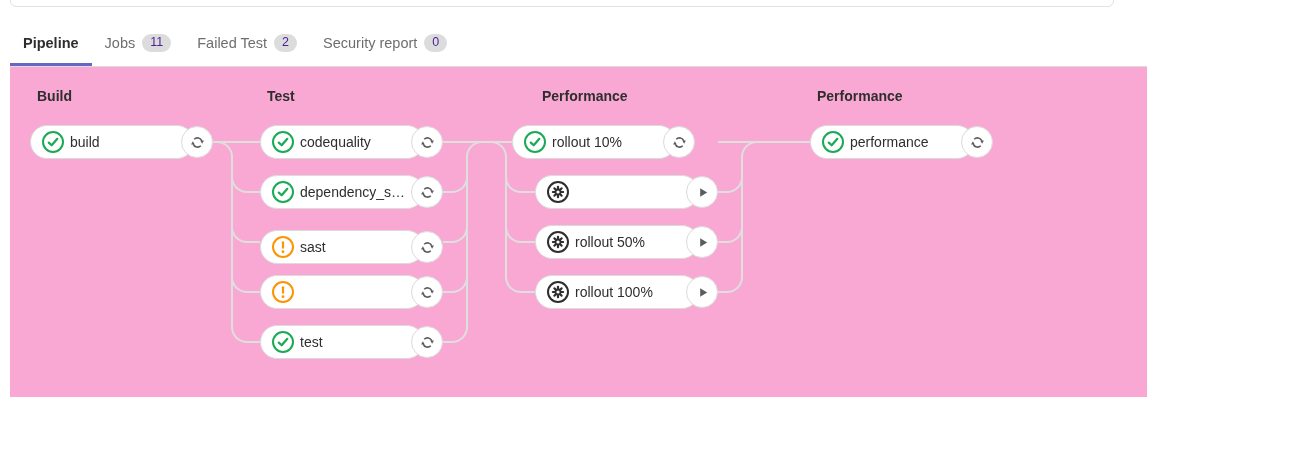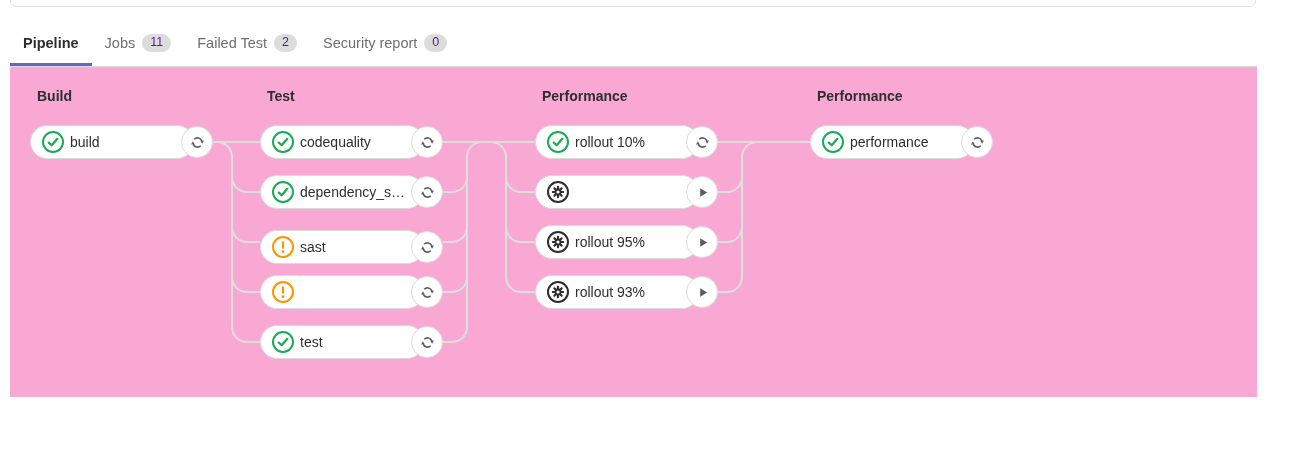--- a/index.html
+++ b/index.html
@@ -1,21 +1,21 @@
 <!DOCTYPE html>
 <html style="--accent: #6666c4;"><head>
 <meta charset="utf-8">
 <style>
   :root{
     --accent:#6666c4;
     --connector:#dfdfdf;
   }
   html,body{margin:0;padding:0;background:#fff;}
   body{font-family:"Liberation Sans", sans-serif; color:#2e2e2e;}
-  #screen{position:relative;width:1289px;height:453px;overflow:hidden;background:#fff;}
+  #screen{position:relative;width:1147px;height:453px;overflow:hidden;background:#fff;}
 
   
   .top-card-edge{position:absolute;left:10px;right:33px;top:-16px;height:21px;
     background:#fff;border:1px solid #e1e1e1;border-radius:0 0 6px 6px;}
 
   
   .tabs{position:absolute;top:0;left:10px;width:1247px;height:67px;
     display:flex;align-items:flex-end;border-bottom:1px solid #dcdcdc;box-sizing:border-box;}
   .tab{height:46px;display:flex;align-items:center;padding:0 13px;position:relative;
     font-size:14.5px;color:#6e6e6e;cursor:pointer;}
@@ -180,21 +180,21 @@
           <button class="action">
             <svg width="15" height="15" viewBox="0 0 16 16">
     <path d="M4.5 4.5 A5 5 0 0 1 12.6 6.3" fill="none" stroke="#5c5c5c" stroke-width="1.7"></path>
     <polygon points="11.1,6.1 14.9,5.9 12.9,9.4" fill="#5c5c5c"></polygon>
     <path d="M11.5 11.5 A5 5 0 0 1 3.4 9.7" fill="none" stroke="#5c5c5c" stroke-width="1.7"></path>
     <polygon points="4.9,9.9 1.1,10.1 3.1,6.6" fill="#5c5c5c"></polygon>
             </svg>
           </button>
         </div>
         <div class="stage-header" style="left: 532px; top: 21px;">Performance</div>
-        <div class="pill" style="left: 525px; top: 58px;">
+        <div class="pill" style="left: 502px; top: 58px;">
           <div class="body"></div>
           <span class="status"><svg width="22" height="22" viewBox="0 0 22 22">
               <circle cx="11" cy="11" r="10" fill="#fff" stroke="#1aaa55" stroke-width="2"></circle>
               <path d="M6.8 11.6 L9.7 14.3 L15.3 7.8" fill="none" stroke="#1aaa55" stroke-width="2.2" stroke-linecap="round" stroke-linejoin="round"></path>
             </svg></span>
           <span class="label">rollout 10%</span>
           <button class="action">
             <svg width="15" height="15" viewBox="0 0 16 16">
     <path d="M4.5 4.5 A5 5 0 0 1 12.6 6.3" fill="none" stroke="#5c5c5c" stroke-width="1.7"></path>
     <polygon points="11.1,6.1 14.9,5.9 12.9,9.4" fill="#5c5c5c"></polygon>
@@ -228,41 +228,41 @@
               <circle cx="11" cy="11" r="10" fill="#fff" stroke="#2e2e2e" stroke-width="2"></circle>
               <g fill="#2e2e2e">
                 <rect x="9.9" y="4.8" width="2.2" height="12.4" rx="1" transform="rotate(0 11 11)"></rect>
                 <rect x="9.9" y="4.8" width="2.2" height="12.4" rx="1" transform="rotate(45 11 11)"></rect>
                 <rect x="9.9" y="4.8" width="2.2" height="12.4" rx="1" transform="rotate(90 11 11)"></rect>
                 <rect x="9.9" y="4.8" width="2.2" height="12.4" rx="1" transform="rotate(135 11 11)"></rect>
                 <circle cx="11" cy="11" r="3.4"></circle>
               </g>
               <circle cx="11" cy="11" r="1.6" fill="#fff"></circle>
             </svg></span>
-          <span class="label">rollout 95%</span>
+          <span class="label">rollout 50%</span>
           <button class="action">
             <svg width="15" height="15" viewBox="0 0 16 16">
               <polygon points="5.5,3.5 13,8 5.5,12.5" fill="#5c5c5c"></polygon>
             </svg>
           </button>
         </div>
         <div class="pill" style="left: 525px; top: 208px;">
           <div class="body"></div>
           <span class="status"><svg width="22" height="22" viewBox="0 0 22 22">
               <circle cx="11" cy="11" r="10" fill="#fff" stroke="#2e2e2e" stroke-width="2"></circle>
               <g fill="#2e2e2e">
                 <rect x="9.9" y="4.8" width="2.2" height="12.4" rx="1" transform="rotate(0 11 11)"></rect>
                 <rect x="9.9" y="4.8" width="2.2" height="12.4" rx="1" transform="rotate(45 11 11)"></rect>
                 <rect x="9.9" y="4.8" width="2.2" height="12.4" rx="1" transform="rotate(90 11 11)"></rect>
                 <rect x="9.9" y="4.8" width="2.2" height="12.4" rx="1" transform="rotate(135 11 11)"></rect>
                 <circle cx="11" cy="11" r="3.4"></circle>
               </g>
               <circle cx="11" cy="11" r="1.6" fill="#fff"></circle>
             </svg></span>
-          <span class="label">rollout 93%</span>
+          <span class="label">rollout 100%</span>
           <button class="action">
             <svg width="15" height="15" viewBox="0 0 16 16">
               <polygon points="5.5,3.5 13,8 5.5,12.5" fill="#5c5c5c"></polygon>
             </svg>
           </button>
         </div>
         <div class="stage-header" style="left: 807px; top: 21px;">Performance</div>
         <div class="pill" style="left: 800px; top: 58px;">
           <div class="body"></div>
           <span class="status"><svg width="22" height="22" viewBox="0 0 22 22">

